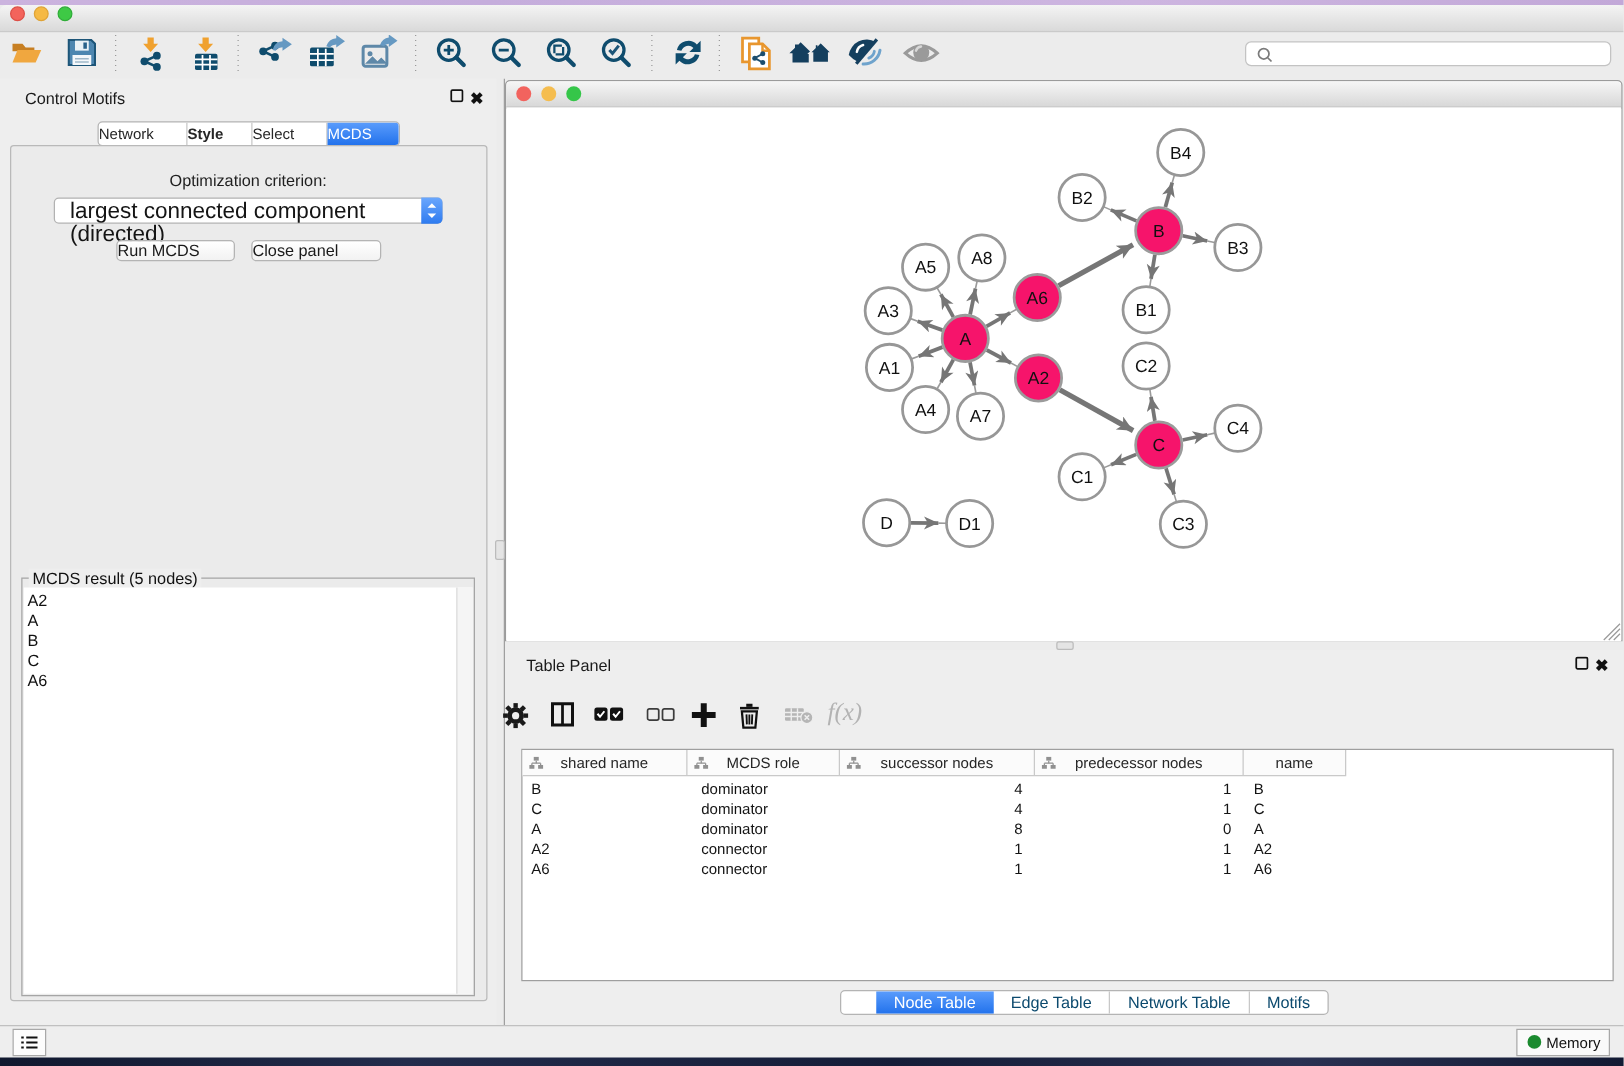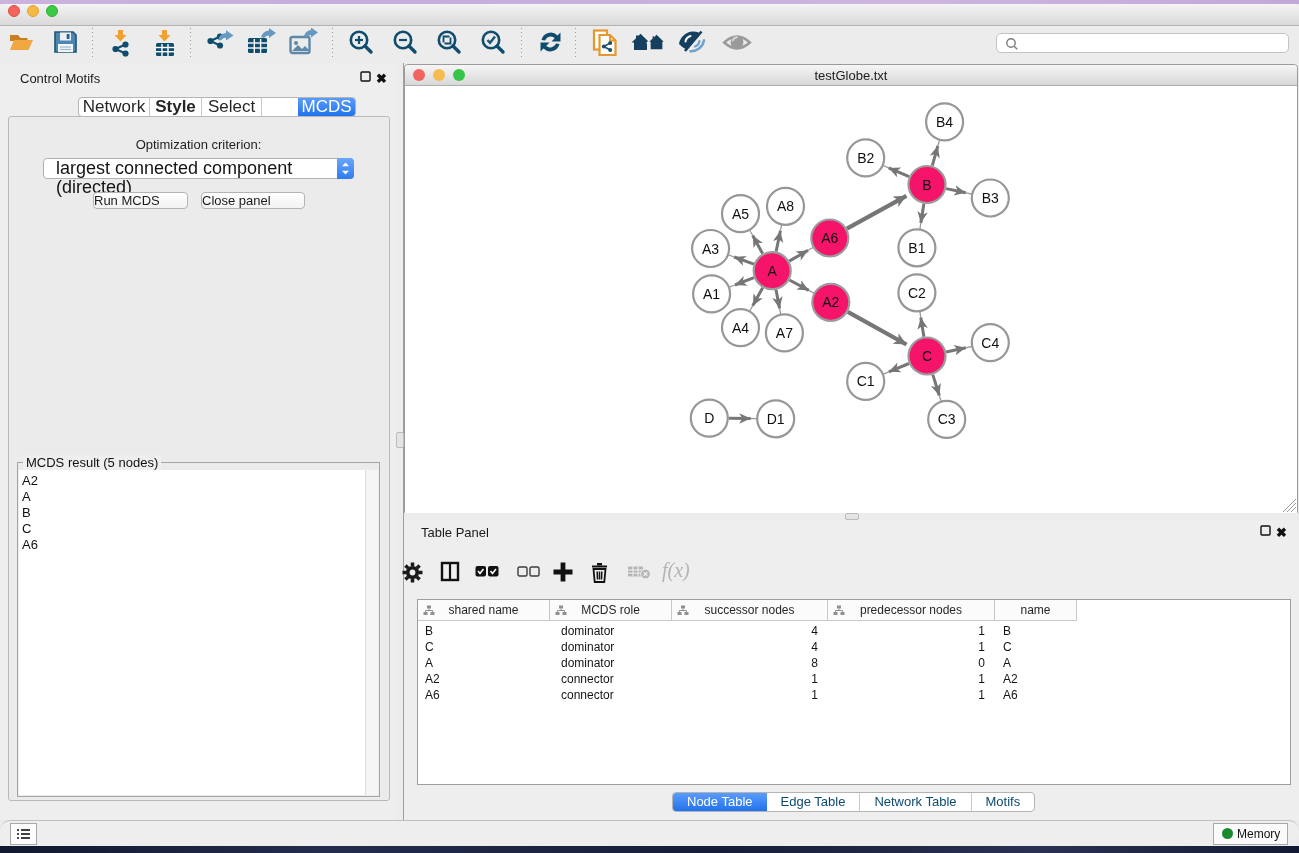--- a/index.html
+++ b/index.html
@@ -16,35 +16,35 @@
 #toolbar{left:0;top:26px;width:1299px;height:37px;background:#ececec;}
 .sep{position:absolute;top:2px;width:1px;height:30px;background:repeating-linear-gradient(#9a9a9a 0 1px,transparent 1px 4px);}
 .tbi{position:absolute;top:2px;}
 
 #search{left:996px;top:33px;width:293px;height:20px;background:#fff;border:1px solid #c3c3c3;border-radius:5px;}
 
 #cpanel{left:0;top:63px;width:397px;height:757px;background:#eeeeee;}
 #cpTitle{left:20px;top:71px;font-size:13px;color:#1a1a1a;}
 .winbtns{position:absolute;font-size:12px;color:#111;}
 #cpTabs{left:78px;top:97px;height:20px;display:flex;border:1px solid #b4b4b4;border-radius:4px;background:#fff;overflow:hidden;}
-#cpTabs div{font-size:17px;color:#262626;line-height:18px;text-align:center;border-right:1px solid #c8c8c8;}
+#cpTabs div{font-size:12px;color:#262626;line-height:18px;border-right:1px solid #c8c8c8;}
 #cpTabs div:last-child{border-right:none;background:linear-gradient(#5a9cfc,#2272ec);color:#fff;}
 #cpBody{left:8px;top:116px;width:382px;height:685px;border:1px solid #b9b9b9;border-radius:3px;background:#ebebeb;}
 #optLbl{left:0;width:397px;top:137px;text-align:center;font-size:13px;color:#1f1f1f;}
 #combo{left:43px;top:158px;width:311px;height:21px;background:#fff;border:1px solid #b2b2b2;border-radius:4px;font-size:18px;color:#141414;line-height:19px;padding-left:12px;}
 #comboBtn{position:absolute;right:-1px;top:-1px;width:17px;height:21px;border-radius:0 4px 4px 0;background:linear-gradient(#6aa7fd,#2e7bf0);}
 .btn{position:absolute;top:192px;height:17px;background:linear-gradient(#ffffff,#f2f2f2);border:1px solid #b4b4b4;border-radius:4px;font-size:13px;color:#1a1a1a;line-height:15px;}
 #fieldset{left:17px;top:462px;width:363px;height:335px;border:1px solid #a5a5a5;}
 #legend{position:absolute;left:5px;top:-8px;background:#eeeeee;padding:0 3px;font-size:13px;color:#111;}
 #mlist{position:absolute;left:1px;top:7px;width:359px;height:325px;background:#fff;font-size:13px;color:#111;}
 #mlist div{padding-left:3px;height:16px;line-height:16px;}
 #mlist{padding-top:3px;}
 #mscroll{position:absolute;right:1px;top:7px;width:13px;height:325px;background:#f5f5f5;border-left:1px solid #dcdcdc;}
 
-#statusbar{left:0;top:820px;width:1299px;height:26px;background:#eeeeee;border-top:1px solid #c0c0c0;border-radius:10px;}
+#statusbar{left:0;top:820px;width:1299px;height:26px;background:#eeeeee;border-top:1px solid #c0c0c0;}
 #listBtn{position:absolute;left:10px;top:2px;width:27px;height:22px;background:#fcfcfc;border:1px solid #a8a8a8;}
 #memBtn{position:absolute;right:11px;top:2px;width:75px;height:22px;background:#fafafa;border:1px solid #a8a8a8;font-size:12px;color:#111;}
 
 #vdiv{left:403px;top:63px;width:1px;height:757px;background:#9f9f9f;}
 #vgrab{left:396px;top:432px;width:8px;height:16px;background:#e4e4e4;border:1px solid #bbb;border-radius:2px;}
 #hgrab{left:845px;top:513px;width:14px;height:7px;background:#e4e4e4;border:1px solid #bbb;border-radius:2px;}
 
 #netwin{left:404px;top:64px;width:894px;height:449px;border:1px solid #9b9b9b;border-radius:4px 4px 0 0;background:#fff;}
 #nettitle{position:absolute;left:0;top:0;width:100%;height:21px;background:linear-gradient(#f6f6f6,#d8d8d8);border-bottom:1px solid #adadad;border-radius:4px 4px 0 0;}
 #nettitle .ttl{position:absolute;left:0;right:0;top:3px;text-align:center;font-size:13px;color:#1c1c1c;}
@@ -53,21 +53,21 @@
 #tpanel{left:404px;top:520px;width:895px;height:300px;background:#eeeeee;}
 #tpTitle{left:421px;top:525px;font-size:13px;color:#1a1a1a;}
 #ttoolbar{left:394px;top:556px;width:872px;height:34px;}
 #tablebox{left:417px;top:599px;width:874px;height:186px;background:#fff;border:1px solid #9e9e9e;}
 #thead{position:absolute;left:0;top:0;width:659px;height:21px;background:#fbfbfb;border-bottom:1px solid #c9c9c9;display:flex;}
 #thead .hc{border-right:1px solid #c9c9c9;position:relative;font-size:12px;color:#262626;text-align:center;line-height:20px;}
 .hicon{position:absolute;left:5px;top:5px;}
 .trow{position:absolute;font-size:12px;color:#141414;height:16px;line-height:16px;}
 #btabs{left:672px;top:792px;height:20px;display:flex;border:1px solid #b4b4b4;border-radius:4px;background:#fff;overflow:hidden;}
 #btabs div{font-size:13px;color:#0c4a6e;line-height:18px;border-right:1px solid #c8c8c8;}
-#btabs div:first-child{background:linear-gradient(#5a9cfc,#2272ec);color:#fff;border-right:none;}
+#btabs div:first-child{background:linear-gradient(#5a9cfc,#2272ec);color:#fff;border-right:none;margin-left:28px;}
 #btabs div:last-child{border-right:none;}
 svg{display:block;}
 </style></head>
 <body>
 <div class="abs" id="deskTop"></div>
 <div class="abs" id="titlebar">
   <div class="tl" style="left:8px;background:#f3645c;border:0.5px solid #dd4f47;"></div>
   <div class="tl" style="left:27px;background:#f5b944;border:0.5px solid #dfa336;"></div>
   <div class="tl" style="left:46px;background:#3ec945;border:0.5px solid #2fad38;"></div>
 </div>
@@ -211,21 +211,21 @@
 <div class="winbtns" style="left:360px;top:71px;">
     <svg width="11" height="11">
       <rect x="1" y="1" width="9" height="9" fill="none" stroke="#111" stroke-width="1.4" rx="1"></rect>
     </svg>
   </div>
 <div class="winbtns" style="left:376px;top:71px;font-weight:bold;font-size:13px;">✖</div>
 <div class="abs" id="cpTabs">
     <div style="width:71px;">Network</div>
     <div style="width:52px;font-weight:bold;">Style</div>
     <div style="width:60px;">Select</div>
-    <div style="width:57px;margin-left:36px;">MCDS</div>
+    <div style="width:57px;">MCDS</div>
   </div>
 <div class="abs" id="cpBody"></div>
 <div class="abs" id="optLbl">Optimization criterion:</div>
 <div class="abs" id="combo">largest connected component (directed)<div id="comboBtn">
       <svg width="17" height="21" viewBox="0 0 17 21">
         <path d="M5 8.2 L8.5 4.6 L12 8.2z" fill="#fff"></path>
         <path d="M5 12.8 L8.5 16.4 L12 12.8z" fill="#fff"></path>
       </svg>
     </div></div>
 <div class="btn" style="left:93px;width:95px;">Run MCDS</div>
@@ -243,21 +243,20 @@
   </div>
 
 <div class="abs" id="vdiv"></div>
 <div class="abs" id="vgrab"></div>
 
 <div class="abs" id="netwin">
   <div id="nettitle">
     <div class="tl" style="left:8px;top:4px;background:#f2635e;"></div>
     <div class="tl" style="left:28px;top:4px;background:#f5bd4f;"></div>
     <div class="tl" style="left:48px;top:4px;background:#35c649;"></div>
-    <div class="ttl">testGlobe.txt</div>
   </div>
   <div id="netcanvas">
 <svg width="892" height="426" viewBox="0 0 892 426">
 <defs>
 <marker id="ah" markerUnits="userSpaceOnUse" markerWidth="15" markerHeight="12" refX="12" refY="5.25" orient="auto">
             <path d="M0.5,0 L12,5.25 L0.5,10.5 L3.6,5.25 z" fill="#767676"></path>
           </marker>
 <marker id="ah2" markerUnits="userSpaceOnUse" markerWidth="16" markerHeight="14" refX="13" refY="6" orient="auto">
             <path d="M0.5,0 L13,6 L0.5,12 L3.8,6 z" fill="#767676"></path>
           </marker>

